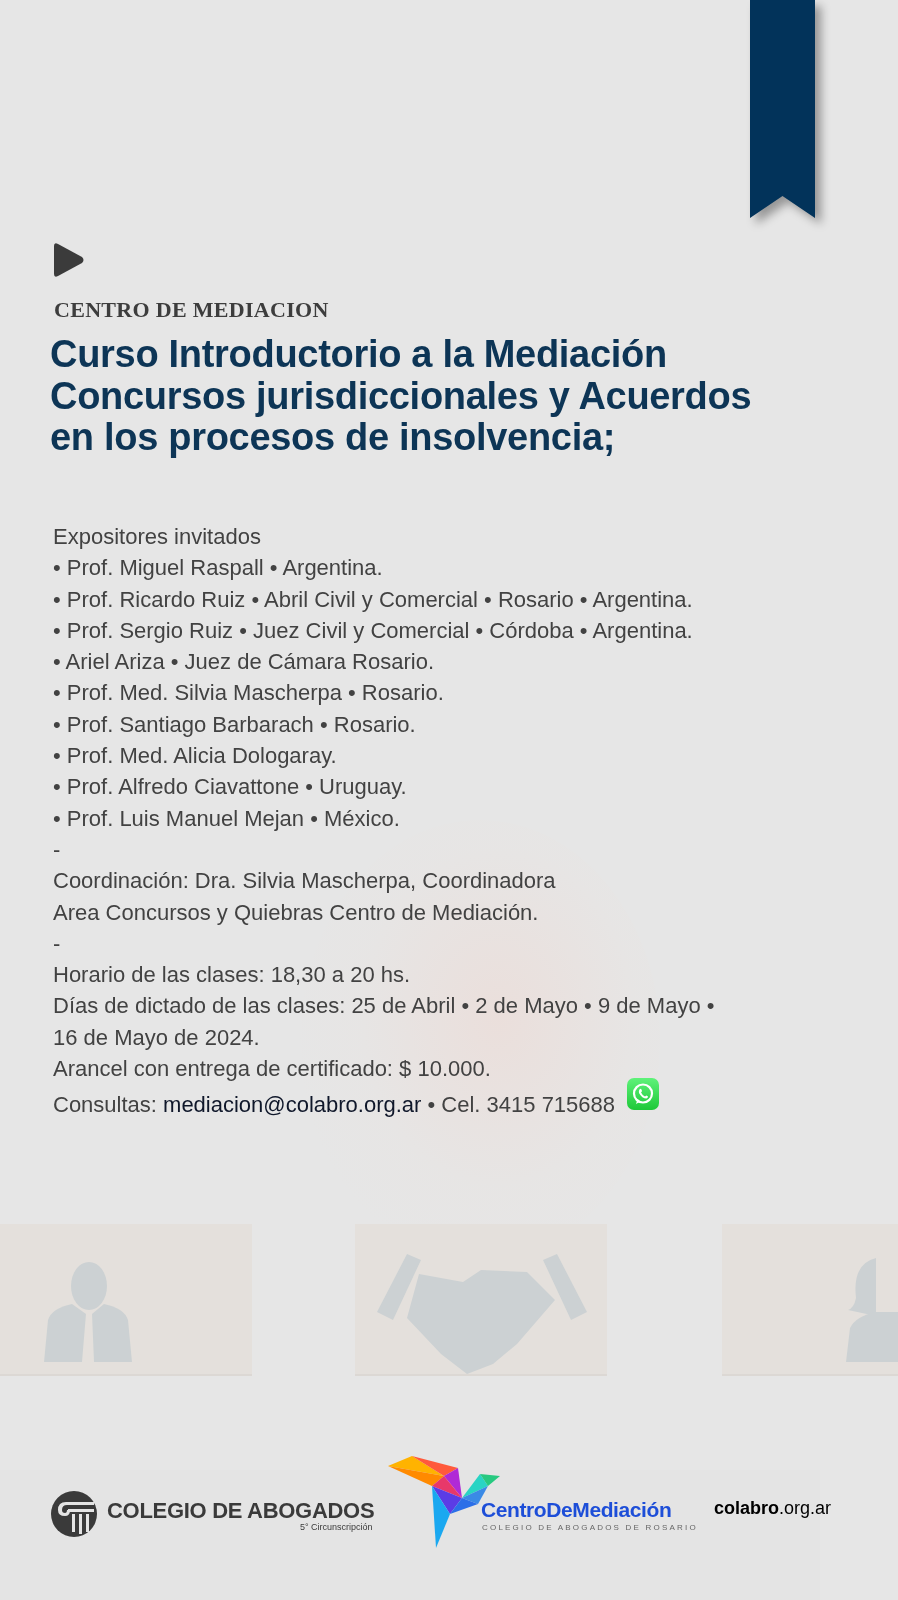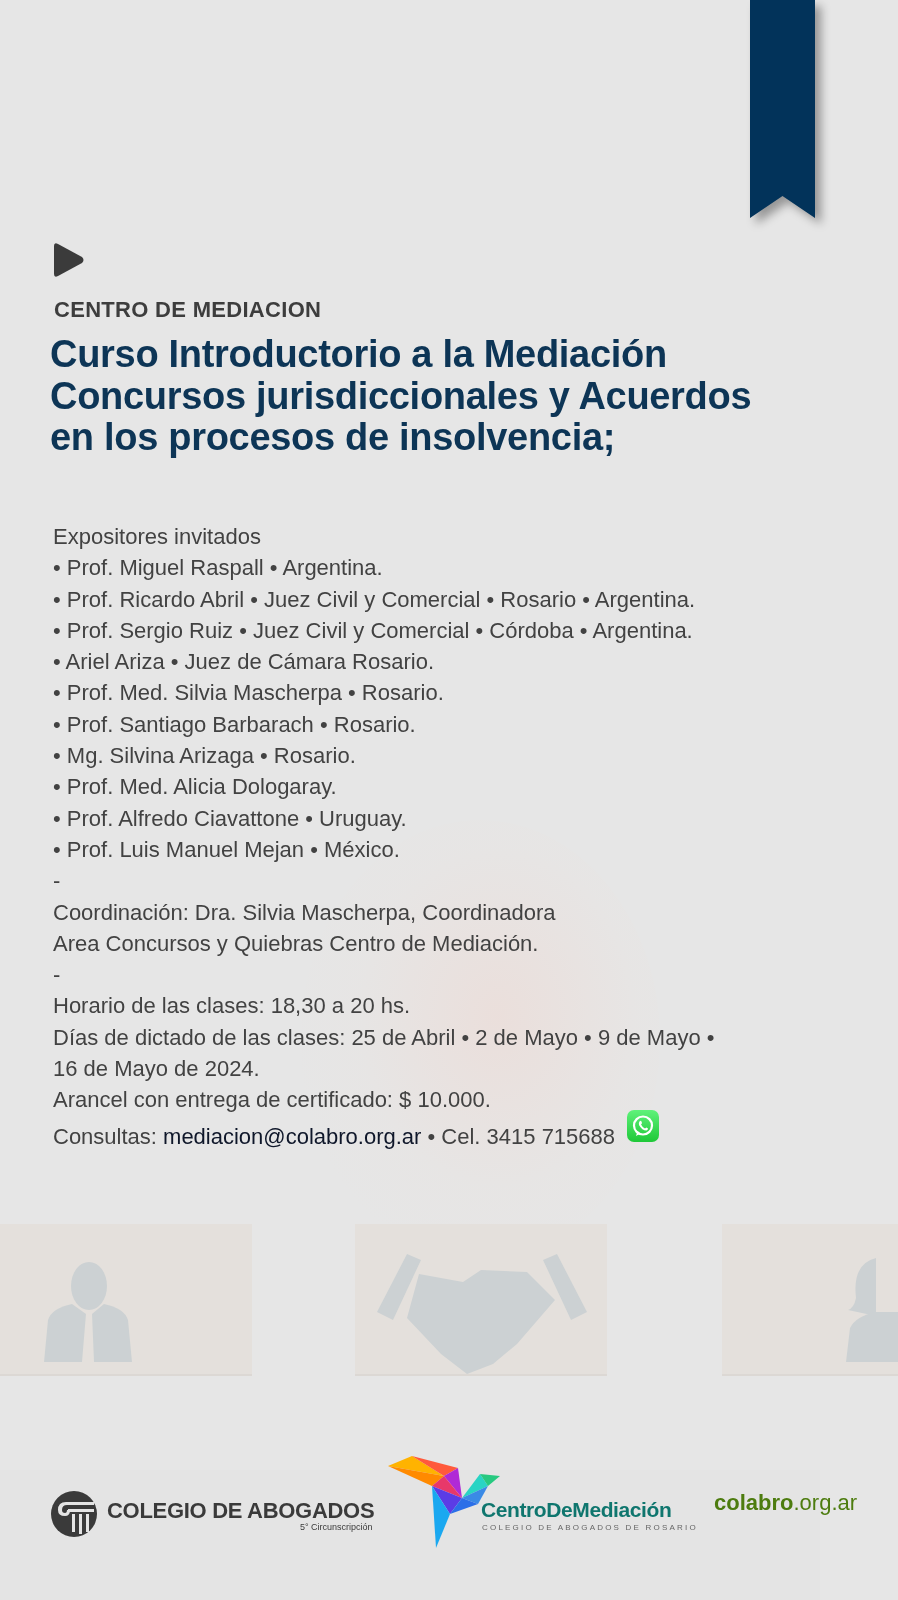--- a/index.html
+++ b/index.html
@@ -28,21 +28,21 @@
   .piece svg { position: absolute; }
   .ribbon {
     position: absolute; left: 750px; top: 0; width: 65px; height: 218px;
     filter: drop-shadow(6px 6px 5px rgba(0,0,0,0.35));
   }
   .play-icon {
     position: absolute; left: 52px; top: 242px; width: 32px; height: 36px;
   }
   .kicker {
     position: absolute; left: 54px; top: 297px;
-    font-size: 22px; font-weight: bold; color: #3d3d3d; letter-spacing: 0.3px;
+    font-size: 22px; font-weight: bold; color: #3d3d3d; letter-spacing: 0.3px; font-family: Liberation Serif, serif;
   }
   .title {
     position: absolute; left: 50px; top: 334px; width: 820px;
     font-size: 38px; font-weight: bold; color: #0d3556; line-height: 41.5px;
     letter-spacing: -0.3px;
   }
   .title div { white-space: nowrap; }
   .body {
     position: absolute; left: 53px; top: 521px; width: 840px;
     font-size: 22px; color: #424242; line-height: 31.3px;
@@ -65,29 +65,29 @@
     font-size: 22px; font-weight: 900; color: #3a3a3a; letter-spacing: -0.3px;
     white-space: nowrap;
   }
   .colegio-sub {
     position: absolute; left: 300px; top: 52px;
     font-size: 9px; color: #3a3a3a; white-space: nowrap;
   }
   .bird { position: absolute; left: 388px; top: -14px; width: 112px; height: 92px; }
   .centro-name {
     position: absolute; left: 481px; top: 28px;
-    font-size: 21px; font-weight: bold; color: #0f766e; letter-spacing: -0.4px; white-space: nowrap; text-align: right;
+    font-size: 21px; font-weight: bold; color: #1d4ed8; letter-spacing: -0.4px; white-space: nowrap; text-align: right;
   }
   .centro-sub {
     position: absolute; left: 482px; top: 53px;
     font-size: 8px; color: #666; letter-spacing: 2.2px; white-space: nowrap;
   }
   .site {
-    position: absolute; left: 714px; top: 20px;
-    font-size: 22px; color: #4d7c0f; white-space: nowrap;
+    position: absolute; left: 714px; top: 28px;
+    font-size: 18px; color: #000000; white-space: nowrap;
   }
   .site b { font-weight: bold; }
 </style>
 </head>
 <body>
 
 <div class="bg-hand"></div>
 
 <div class="puzzle-row">
   <div class="piece p1">
@@ -130,26 +130,25 @@
 
 <div class="title">
   <div>Curso Introductorio a la Mediación</div>
   <div>Concursos jurisdiccionales y Acuerdos</div>
   <div>en los procesos de insolvencia;</div>
 </div>
 
 <div class="body">
   <div class="line">Expositores invitados</div>
   <div class="line">• Prof. Miguel Raspall • Argentina.</div>
-  <div class="line">• Prof. Ricardo Abril • Juez Civil y Comercial • Rosario • Argentina.</div>
+  <div class="line">• Prof. Ricardo Ruiz • Abril Civil y Comercial • Rosario • Argentina.</div>
   <div class="line">• Prof. Sergio Ruiz • Juez Civil y Comercial • Córdoba • Argentina.</div>
   <div class="line">• Ariel Ariza • Juez de Cámara Rosario.</div>
   <div class="line">• Prof. Med. Silvia Mascherpa • Rosario.</div>
   <div class="line">• Prof. Santiago Barbarach • Rosario.</div>
-  <div class="line">• Mg. Silvina Arizaga • Rosario.</div>
   <div class="line">• Prof. Med. Alicia Dologaray.</div>
   <div class="line">• Prof. Alfredo  Ciavattone • Uruguay.</div>
   <div class="line">• Prof. Luis Manuel Mejan • México.</div>
   <div class="line">-</div>
   <div class="line">Coordinación: Dra. Silvia Mascherpa, Coordinadora</div>
   <div class="line">Area Concursos y Quiebras Centro de Mediación.</div>
   <div class="line">-</div>
   <div class="line">Horario de las clases: 18,30 a 20 hs.</div>
   <div class="line">Días de dictado de las clases: 25 de Abril • 2 de Mayo • 9 de Mayo •</div>
   <div class="line">16 de Mayo de 2024.</div>

